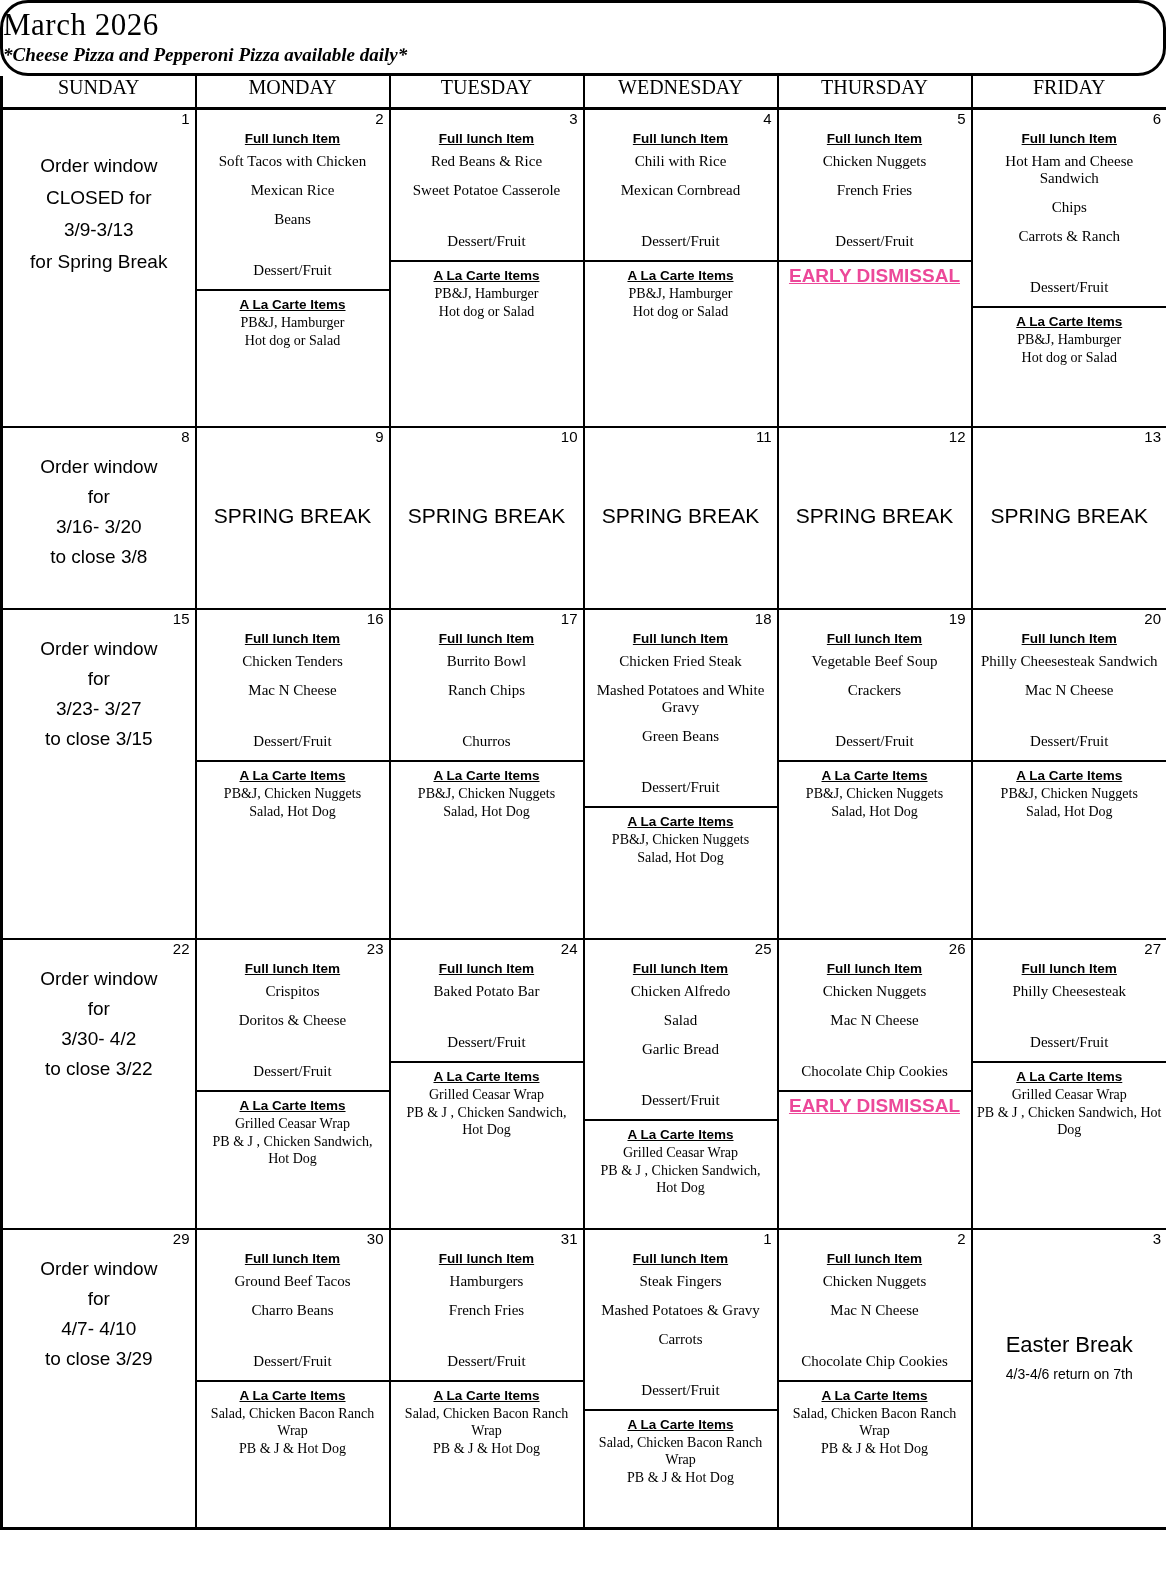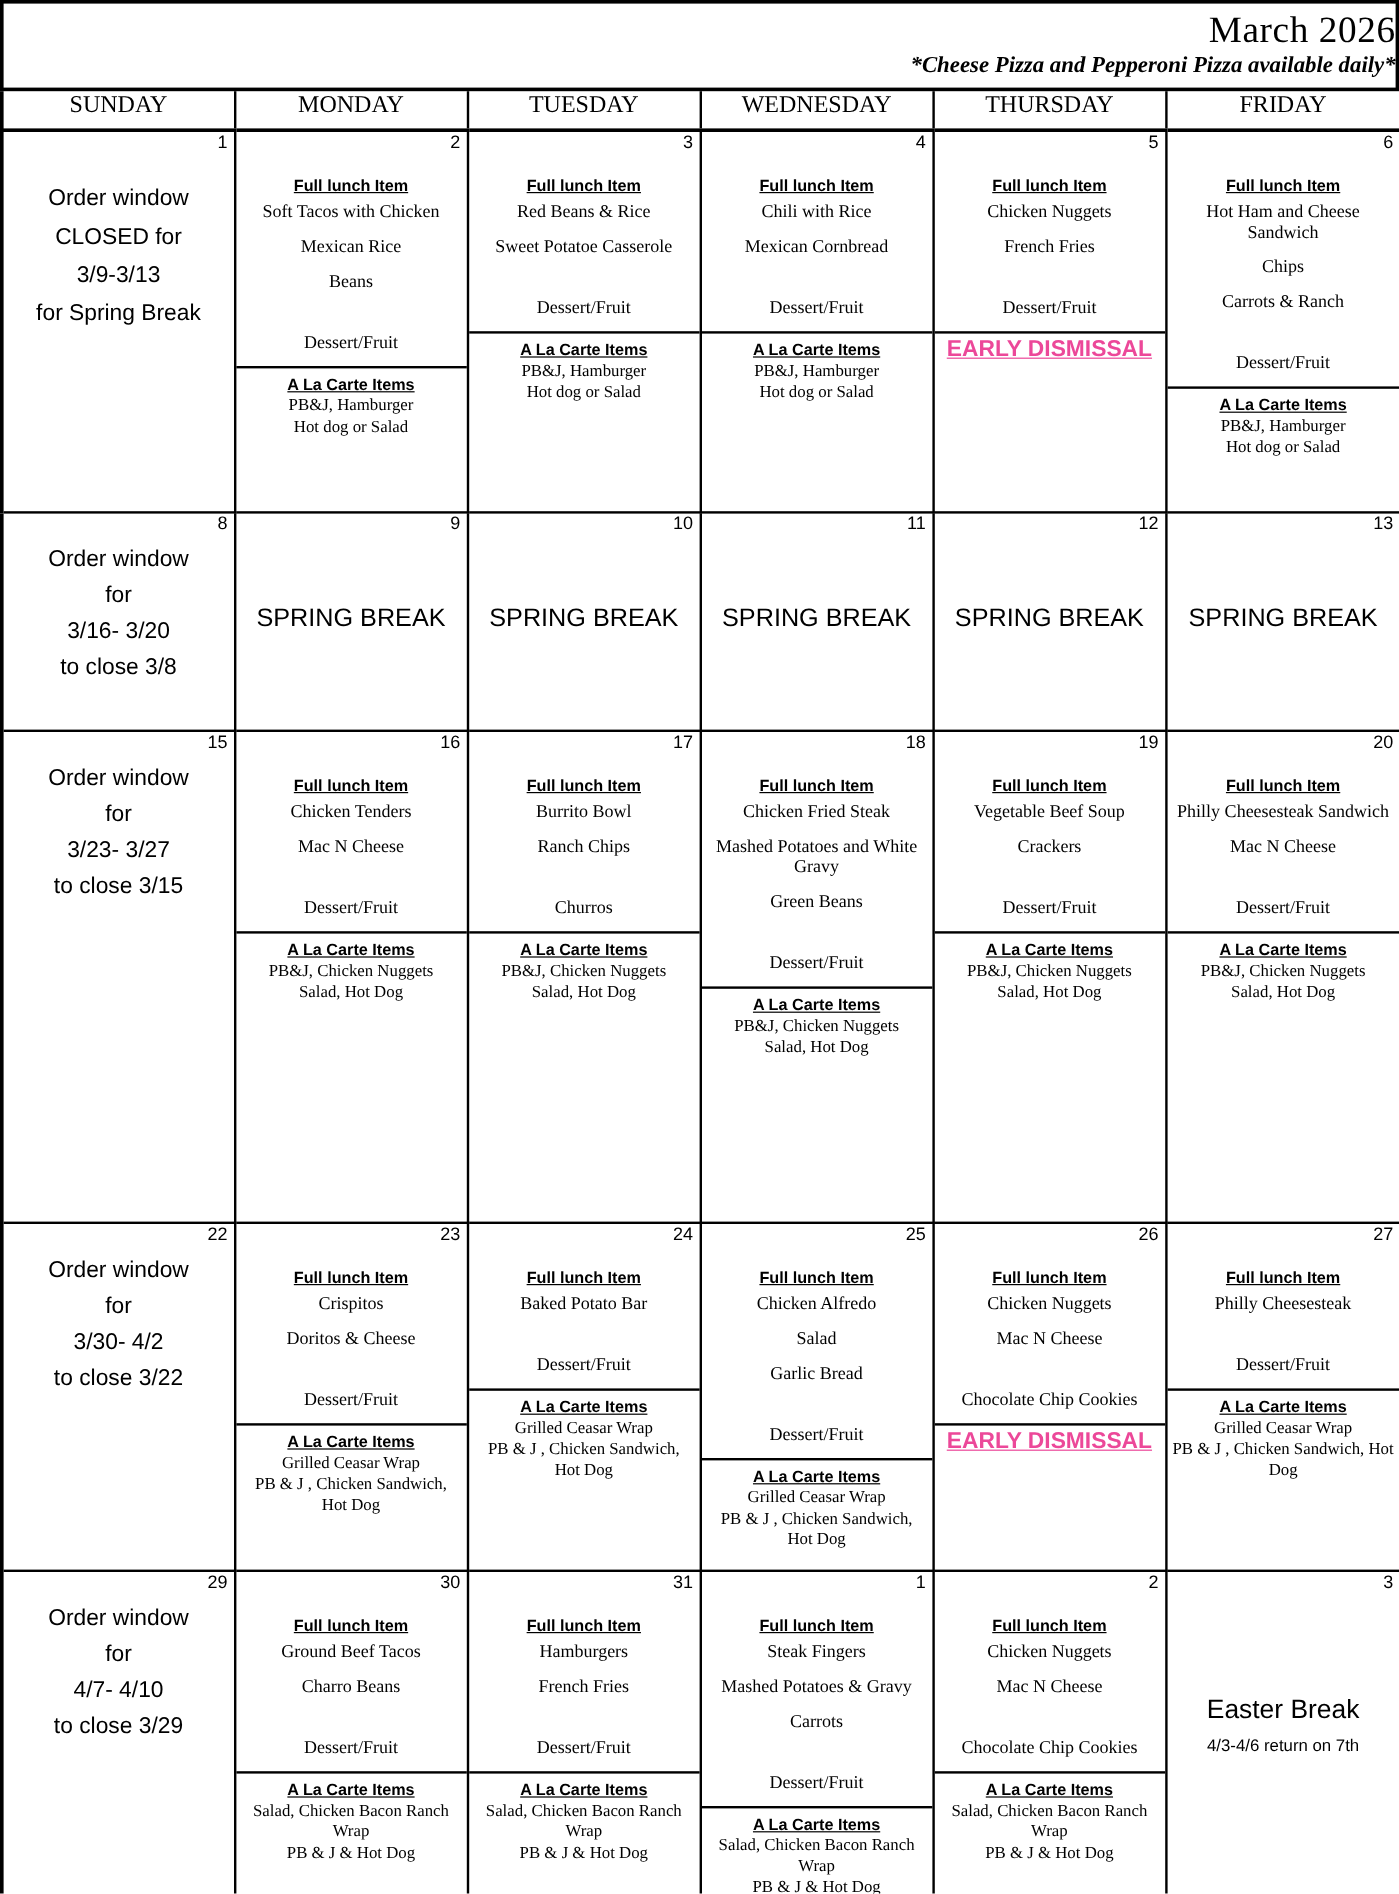--- a/index.html
+++ b/index.html
@@ -20,22 +20,23 @@
     box-sizing: border-box;
     position: relative;
   }
 
   
   .cal-header {
     border-left: 3px solid #000;
     border-right: 3px solid #000;
     border-top: 3px solid #000;
     border-bottom: 3px solid #000;
-    text-align: right;
+    text-align: left;
     padding: 4px 0 6px 0;
+    border-radius: 28px;
   }
   .cal-title {
     font-family: "Liberation Serif", serif;
     font-size: 31px;
     line-height: 36px;
     letter-spacing: 0.5px;
   }
   .cal-subtitle {
     font-family: "Liberation Serif", serif;
     font-weight: bold;
@@ -87,21 +88,21 @@
   .cellbody {
     padding: 0 4px 2px 4px;
     text-align: center;
   }
 
   .lbl {
     font-size: 13.5px;
     font-weight: bold;
     text-decoration: underline;
     line-height: 17px;
-    margin: 18px 0 6px 0;
+    margin: 2px 0 6px 0;
   }
   .item {
     font-family: "Liberation Serif", serif;
     font-size: 15px;
     line-height: 17px;
     margin: 0 0 12px 0;
   }
   .item.tight { margin-bottom: 10px; }
   .alacarte-box {
     border-top: 2px solid #000;
@@ -307,21 +308,21 @@
               <div class="spring">SPRING BREAK</div>
             </div>
           </td>
           <td>
             <div class="daynum">13</div>
             <div class="cellbody">
               <div class="spring">SPRING BREAK</div>
             </div>
           </td>
         </tr>
-        <tr class="week" style="height: 410px;">
+        <tr class="week" style="height: 330px;">
           <td>
             <div class="daynum">15</div>
             <div class="cellbody">
               <div class="note">
                 <div>Order window</div>
                 <div>for</div>
                 <div>3/23- 3/27</div>
                 <div>to close 3/15</div>
               </div>
             </div>

